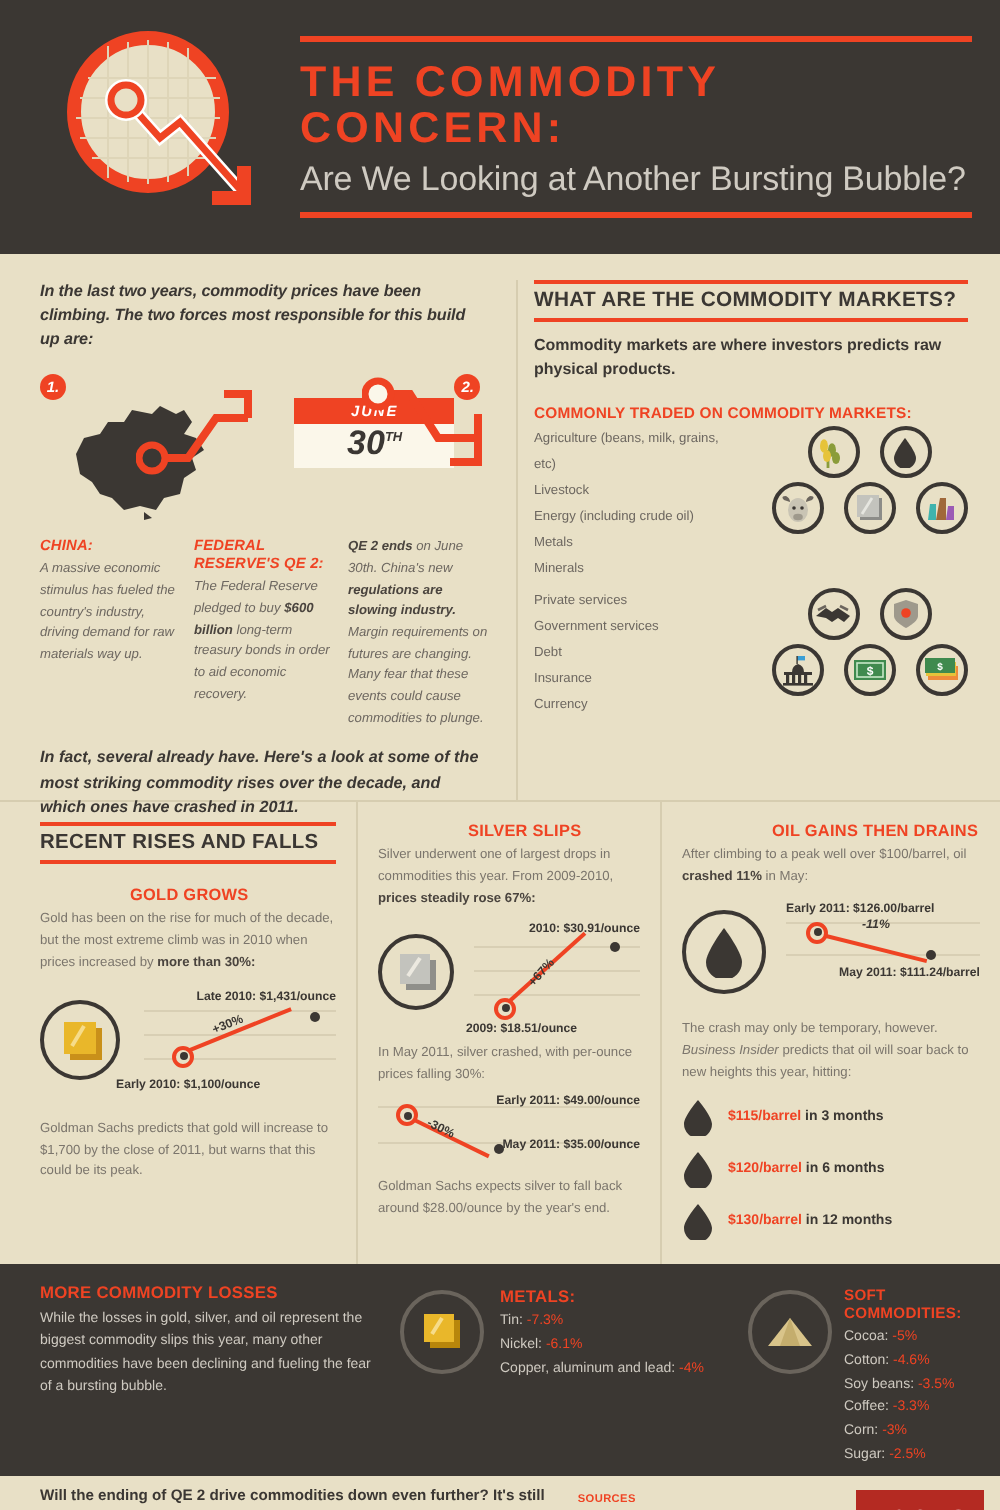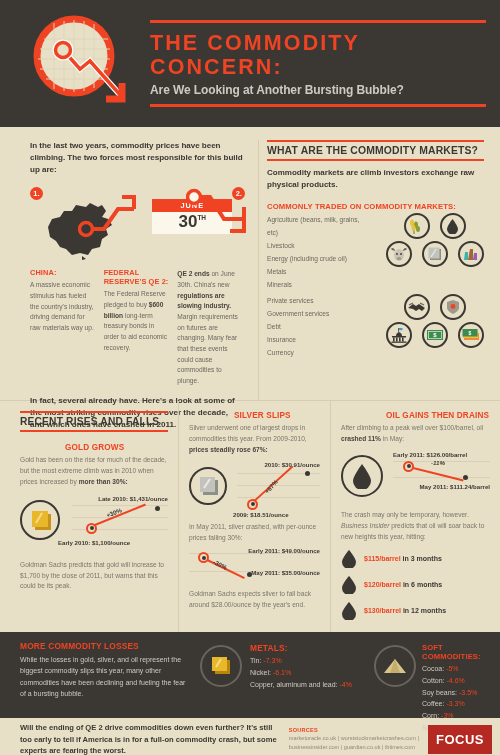--- a/index.html
+++ b/index.html
@@ -20,28 +20,27 @@
   .logo-wrap { width: 120px; height: 110px; position: relative; flex: 0 0 120px; }
   .title-block { flex: 1; padding-right: 14px; margin-left: 8px; }
   .rule-top, .rule-bot { height: 3px; background: #ef4323; width: 100%; }
   .rule-top { margin-bottom: 9px; }
   .rule-bot { margin-top: 7px; }
   .main-title {
     font-size: 21.5px; font-weight: bold; color: #ef4323;
     letter-spacing: 2.1px; line-height: 1.1;
   }
   .sub-title {
-    font-size: 12px; color: #cfcac1; margin-top: 4px; line-height: 1.1;
+    font-size: 17px; color: #cfcac1; margin-top: 4px; line-height: 1.1;
     letter-spacing: -0.1px;
-    font-weight: bold;
   }
 
   
   .mid { display: flex; padding: 13px 0 0 0; height: 273px; }
-  .mid-left { width: 258px; padding: 0 14px 0 30px; }
+  .mid-left { width: 258px; padding: 0 14px 0 20px; font-style: italic; }
   .mid-right { width: 242px; padding: 0 16px 0 8px; border-left: 1px solid #d6cdb0; }
 
   .lead {
     font-size: 8.1px; font-weight: bold; color: #3b3733; line-height: 1.5;
     letter-spacing: -0.05px;
   }
 
   .forces { display: flex; margin-top: 9px; height: 78px; position: relative; }
   .force { position: relative; }
   .force1 { width: 128px; }
@@ -130,21 +129,21 @@
   .trend { position: absolute; height: 2.4px; background: #ef4323; transform-origin: 0 50%; }
 
   .bi-note { font-size: 6.6px; color: #7b756c; line-height: 1.65; margin-top: 7px; }
   .bi-note i { font-style: italic; }
   .pred { display: flex; align-items: center; margin-top: 7px; }
   .pred-txt { font-size: 7px; color: #3b3733; margin-left: 7px; font-weight: bold; }
   .pred-txt b { color: #ef4323; }
 
   
   .dark {
-    background: #3b3733; height: 86px; display: flex; padding: 9px 0 0 0;
+    background: #3b3733; height: 106px; display: flex; padding: 9px 0 0 0;
   }
   .d1 { width: 196px; padding-left: 20px; padding-right: 8px; }
   .d2 { width: 176px; display: flex; padding-left: 4px; }
   .d3 { width: 128px; display: flex; padding-left: 2px; }
   .d-head { font-size: 8.4px; font-weight: bold; color: #ef4323; letter-spacing: 0.15px; }
   .d-p { font-size: 7px; color: #cfcac1; line-height: 1.62; margin-top: 3px; }
   .d-list { margin-top: 2px; }
   .d-list li { list-style: none; font-size: 7px; color: #cfcac1; line-height: 1.68; }
   .d-list li b { color: #ef4323; font-weight: normal; }
   .circ-ico {
@@ -257,21 +256,21 @@
         </div>
       </div>
 
       <div class="infact">In fact, several already have. Here's a look at some of the most striking commodity rises over the decade, and which ones have crashed in 2011.</div>
     </div>
 
     <div class="mid-right">
       <div class="sec-rule"></div>
       <div class="sec-head">WHAT ARE THE COMMODITY MARKETS?</div>
       <div class="sec-rule"></div>
-      <div class="sec-lead">Commodity markets are climb investors exchange raw physical products.</div>
+      <div class="sec-lead">Commodity markets are where investors predicts raw physical products.</div>
 
       <div class="traded-h">COMMONLY TRADED ON COMMODITY MARKETS:</div>
       <div class="traded-wrap">
         <ul class="traded-list">
           <li>Agriculture (beans, milk, grains, etc)</li>
           <li>Livestock</li>
           <li>Energy (including crude oil)</li>
           <li>Metals</li>
           <li>Minerals</li>
         </ul>

